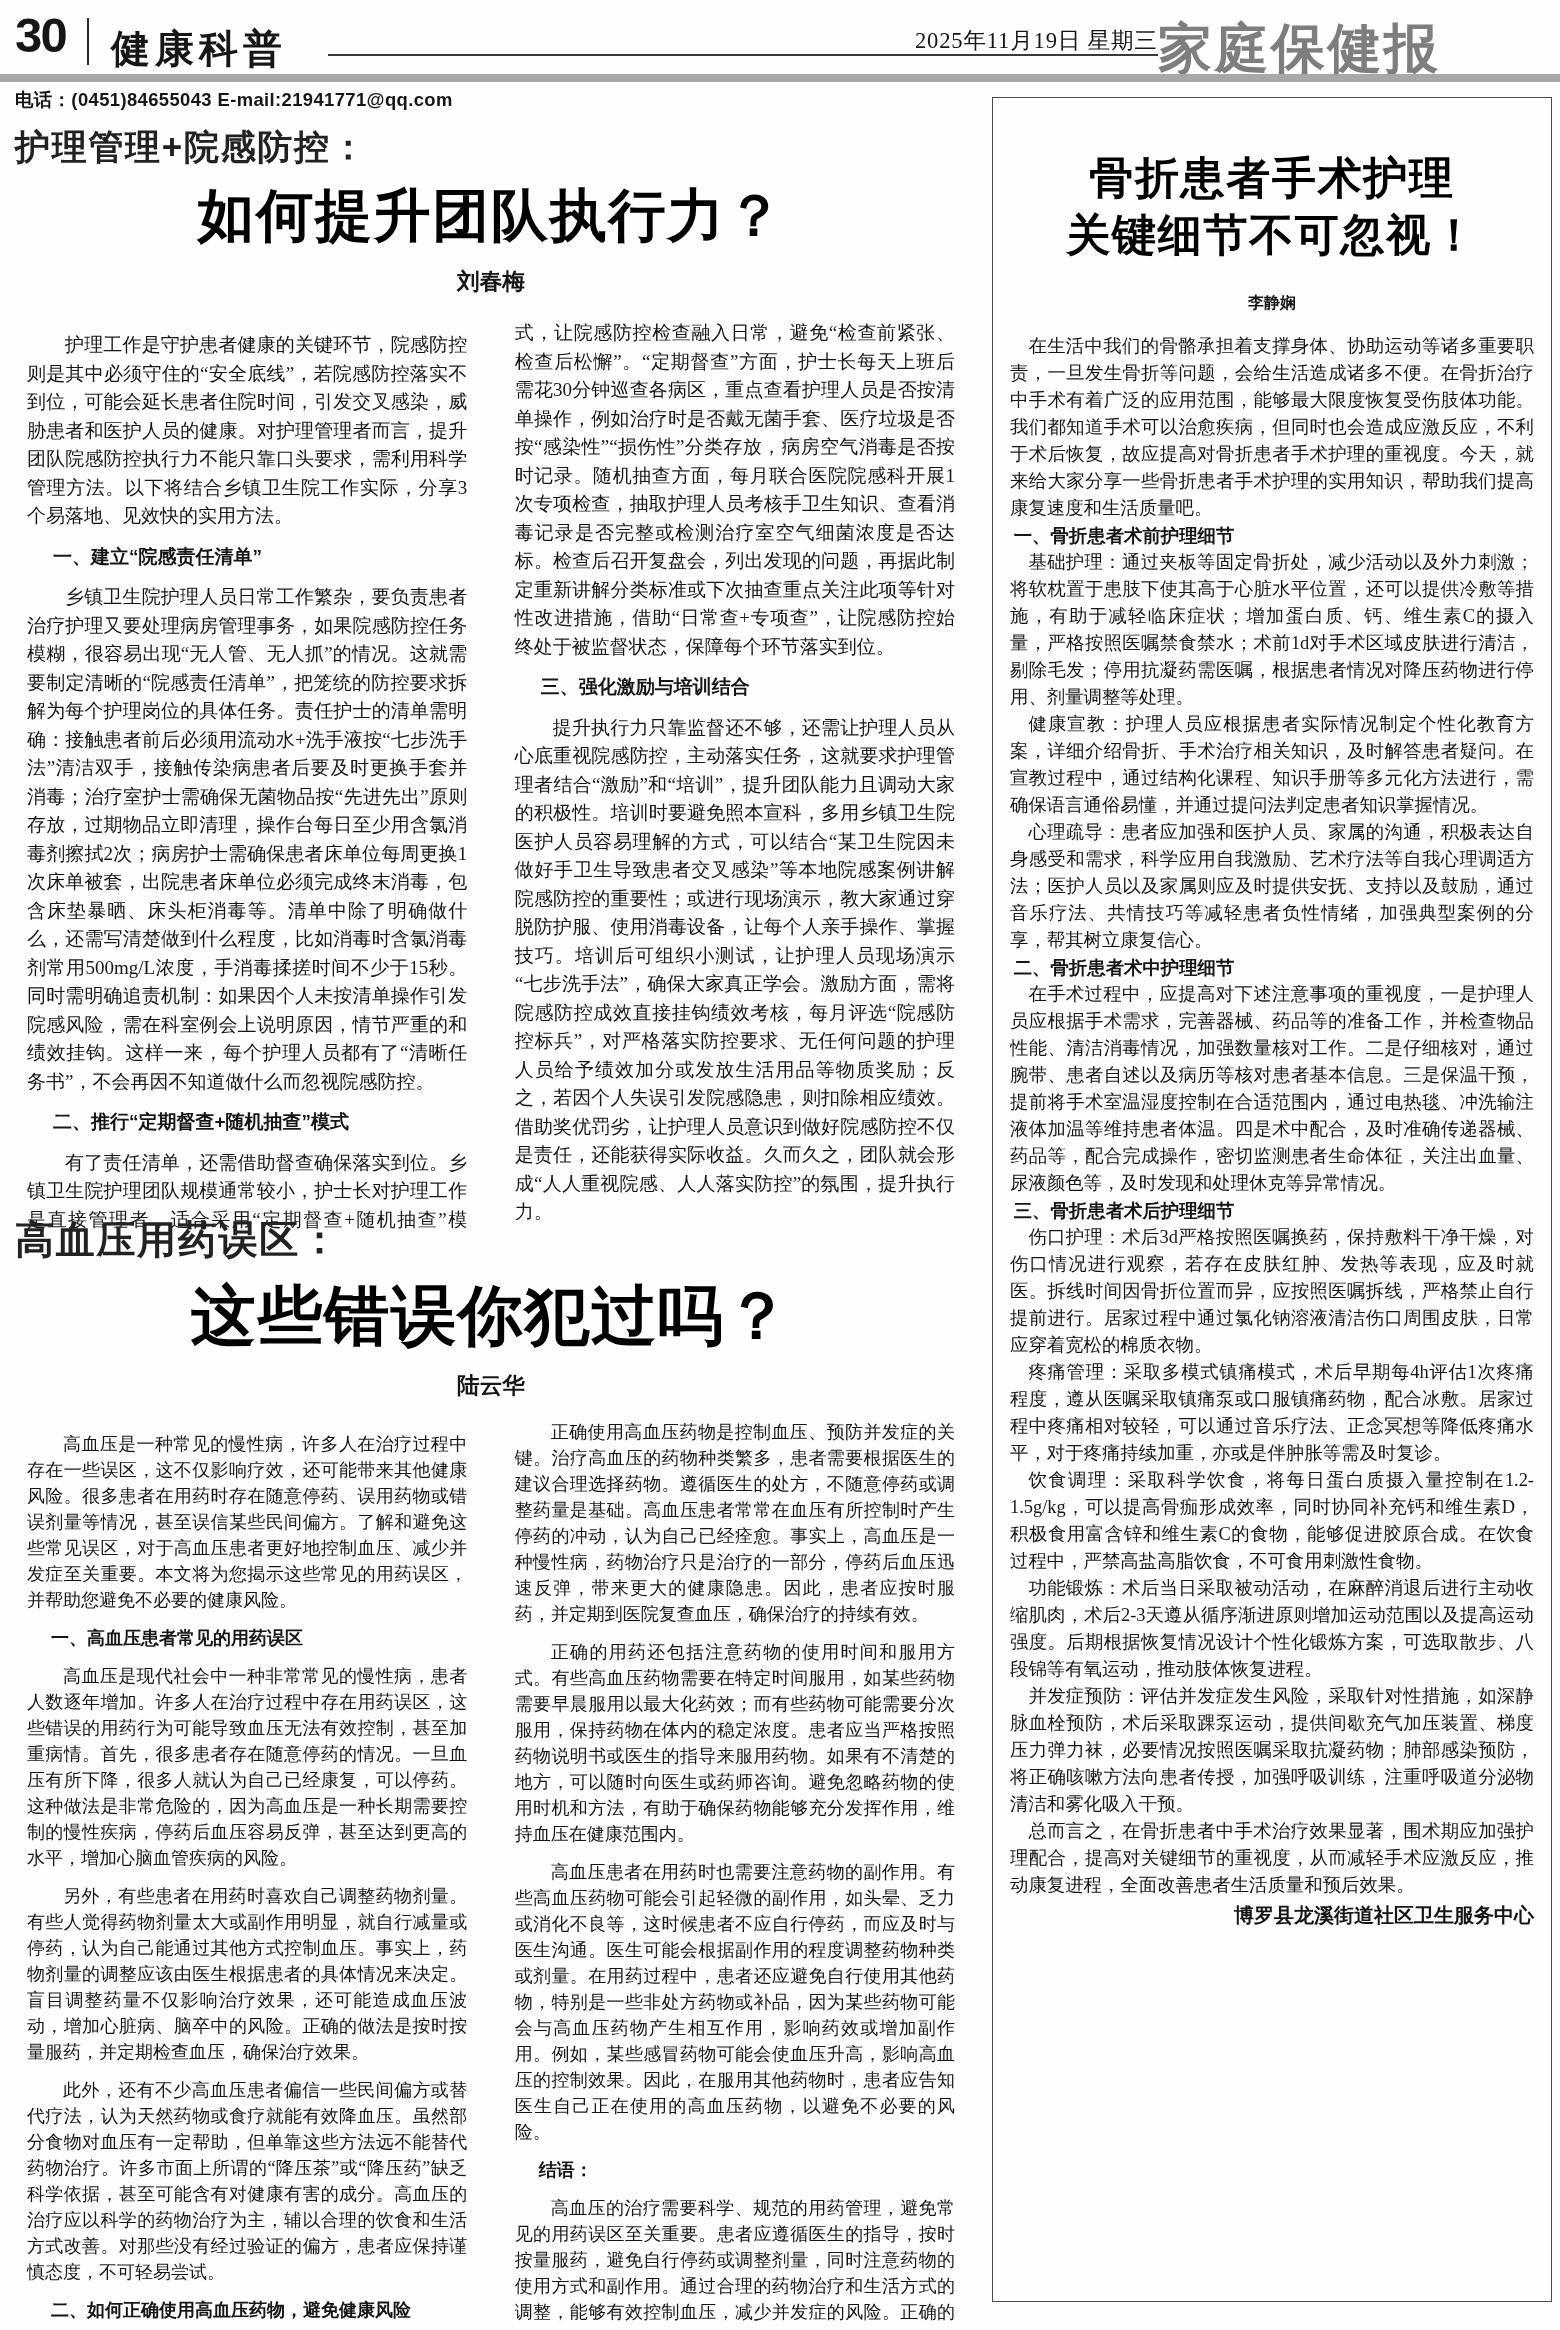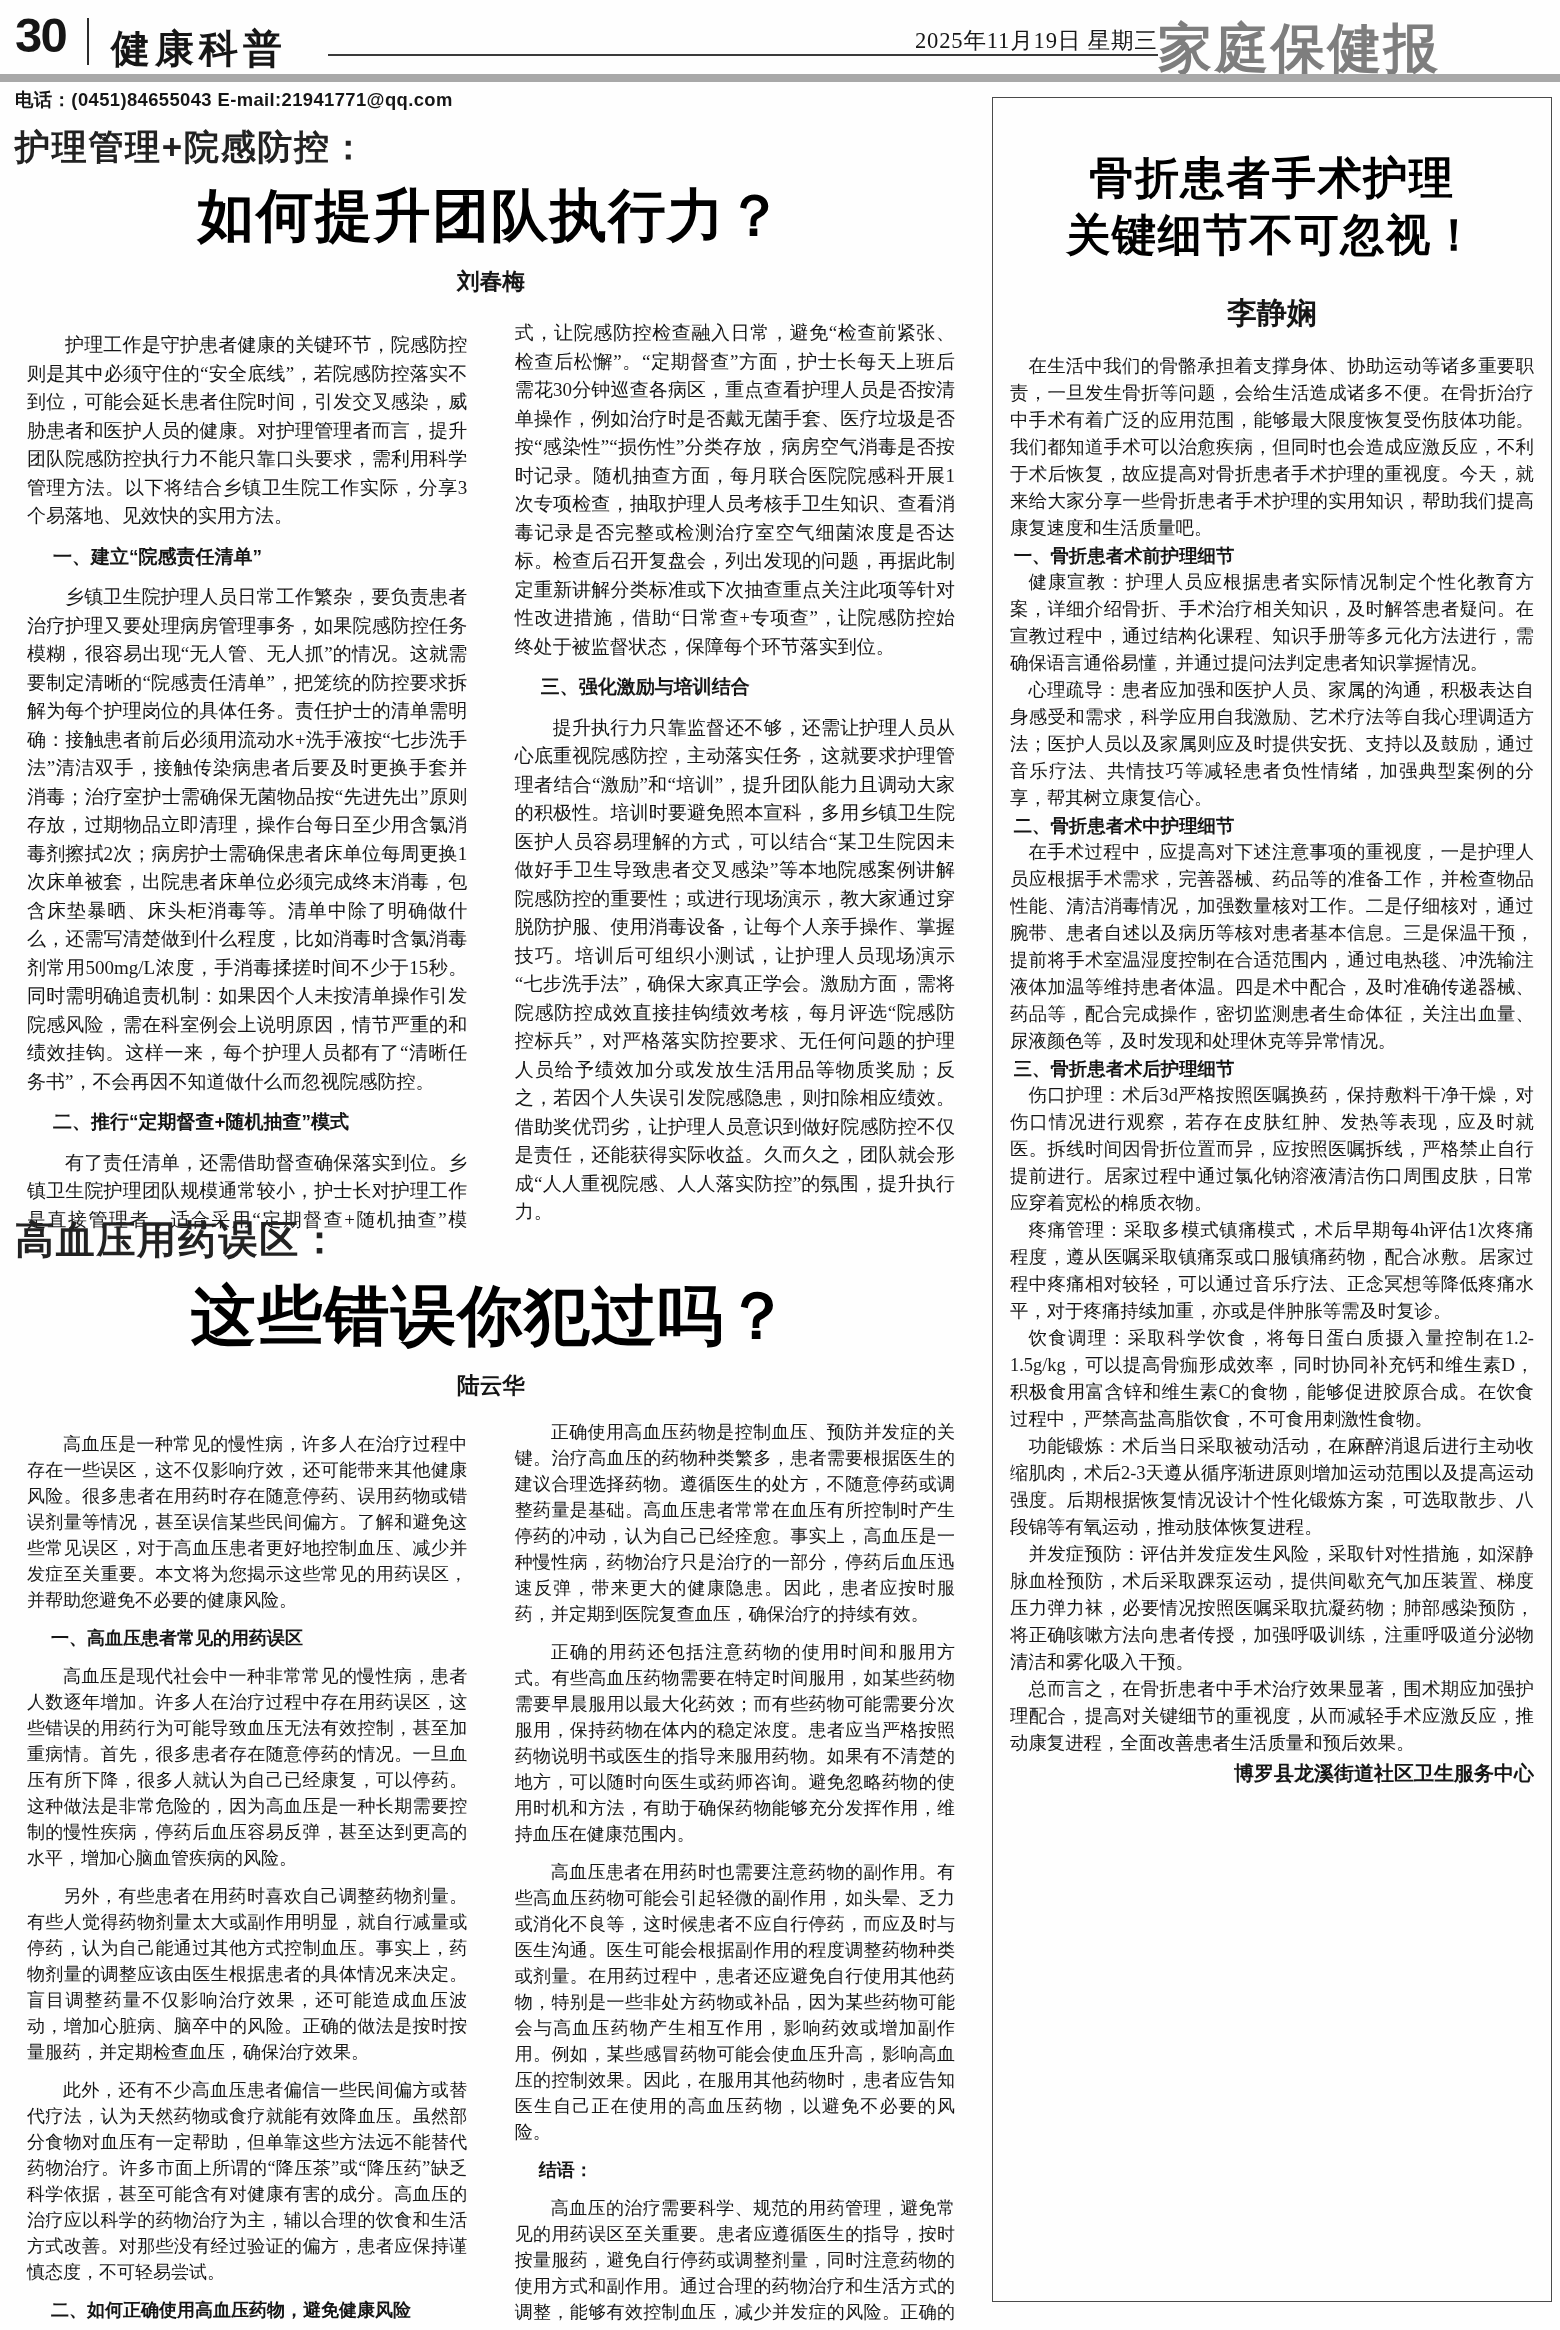--- a/index.html
+++ b/index.html
@@ -41,21 +41,21 @@
   #article2 .by{font-size:22.6px;margin-top:10px;}
   #a2-body{margin-top:18.4px;height:925px;overflow:hidden;
            column-count:2;column-gap:23.5px;column-fill:auto;
            font-size:18px;line-height:26px;}
   #a2-body .sig{font-size:18.4px;text-align:center;}
 
   
   #article3{position:absolute;left:992px;top:97px;width:560px;height:2205px;
             border:1.7px solid #4a4a4a;box-sizing:border-box;padding:0 17px;background:#fefefe;}
   #article3 .hl{font-size:44px;line-height:57px;margin-top:52px;letter-spacing:1.7px;}
-  #article3 .by{font-size:30px;margin-top:11.7px;}
+  #article3 .by{font-size:16px;margin-top:11.7px;}
   #a3-body{margin-top:18.4px;font-size:18.4px;line-height:27px;text-align:justify;overflow:hidden;height:1986px;}
   #a3-body .p{margin:0;text-indent:1em;}
   #a3-body .h{margin:0;text-indent:.2em;font-weight:700;font-family:"Liberation Sans","DejaVu Sans",sans-serif;}
   #a3-body .sig{font-size:20px;margin-top:3.4px;}
 </style>
 </head>
 <body>
 
 <div id="page">
 
@@ -107,20 +107,21 @@
 
   <section id="article3">
     <h1 class="hl">
       <span style="display:block">骨折患者手术护理</span>
       <span style="display:block">关键细节不可忽视！</span>
     </h1>
     <div class="by sans">李静娴</div>
     <div id="a3-body" class="bd">
       <p class="p">在生活中我们的骨骼承担着支撑身体、协助运动等诸多重要职责，一旦发生骨折等问题，会给生活造成诸多不便。在骨折治疗中手术有着广泛的应用范围，能够最大限度恢复受伤肢体功能。我们都知道手术可以治愈疾病，但同时也会造成应激反应，不利于术后恢复，故应提高对骨折患者手术护理的重视度。今天，就来给大家分享一些骨折患者手术护理的实用知识，帮助我们提高康复速度和生活质量吧。</p>
       <p class="h">一、骨折患者术前护理细节</p>
+      <p class="p">基础护理：通过夹板等固定骨折处，减少活动以及外力刺激；将软枕置于患肢下使其高于心脏水平位置，还可以提供冷敷等措施，有助于减轻临床症状；增加蛋白质、钙、维生素C的摄入量，严格按照医嘱禁食禁水；术前1d对手术区域皮肤进行清洁，剔除毛发；停用抗凝药需医嘱，根据患者情况对降压药物进行停用、剂量调整等处理。</p>
       <p class="p">健康宣教：护理人员应根据患者实际情况制定个性化教育方案，详细介绍骨折、手术治疗相关知识，及时解答患者疑问。在宣教过程中，通过结构化课程、知识手册等多元化方法进行，需确保语言通俗易懂，并通过提问法判定患者知识掌握情况。</p>
       <p class="p">心理疏导：患者应加强和医护人员、家属的沟通，积极表达自身感受和需求，科学应用自我激励、艺术疗法等自我心理调适方法；医护人员以及家属则应及时提供安抚、支持以及鼓励，通过音乐疗法、共情技巧等减轻患者负性情绪，加强典型案例的分享，帮其树立康复信心。</p>
       <p class="h">二、骨折患者术中护理细节</p>
       <p class="p">在手术过程中，应提高对下述注意事项的重视度，一是护理人员应根据手术需求，完善器械、药品等的准备工作，并检查物品性能、清洁消毒情况，加强数量核对工作。二是仔细核对，通过腕带、患者自述以及病历等核对患者基本信息。三是保温干预，提前将手术室温湿度控制在合适范围内，通过电热毯、冲洗输注液体加温等维持患者体温。四是术中配合，及时准确传递器械、药品等，配合完成操作，密切监测患者生命体征，关注出血量、尿液颜色等，及时发现和处理休克等异常情况。</p>
       <p class="h">三、骨折患者术后护理细节</p>
       <p class="p">伤口护理：术后3d严格按照医嘱换药，保持敷料干净干燥，对伤口情况进行观察，若存在皮肤红肿、发热等表现，应及时就医。拆线时间因骨折位置而异，应按照医嘱拆线，严格禁止自行提前进行。居家过程中通过氯化钠溶液清洁伤口周围皮肤，日常应穿着宽松的棉质衣物。</p>
       <p class="p">疼痛管理：采取多模式镇痛模式，术后早期每4h评估1次疼痛程度，遵从医嘱采取镇痛泵或口服镇痛药物，配合冰敷。居家过程中疼痛相对较轻，可以通过音乐疗法、正念冥想等降低疼痛水平，对于疼痛持续加重，亦或是伴肿胀等需及时复诊。</p>
       <p class="p">饮食调理：采取科学饮食，将每日蛋白质摄入量控制在1.2-1.5g/kg，可以提高骨痂形成效率，同时协同补充钙和维生素D，积极食用富含锌和维生素C的食物，能够促进胶原合成。在饮食过程中，严禁高盐高脂饮食，不可食用刺激性食物。</p>
       <p class="p">功能锻炼：术后当日采取被动活动，在麻醉消退后进行主动收缩肌肉，术后2-3天遵从循序渐进原则增加运动范围以及提高运动强度。后期根据恢复情况设计个性化锻炼方案，可选取散步、八段锦等有氧运动，推动肢体恢复进程。</p>
       <p class="p">并发症预防：评估并发症发生风险，采取针对性措施，如深静脉血栓预防，术后采取踝泵运动，提供间歇充气加压装置、梯度压力弹力袜，必要情况按照医嘱采取抗凝药物；肺部感染预防，将正确咳嗽方法向患者传授，加强呼吸训练，注重呼吸道分泌物清洁和雾化吸入干预。</p>

